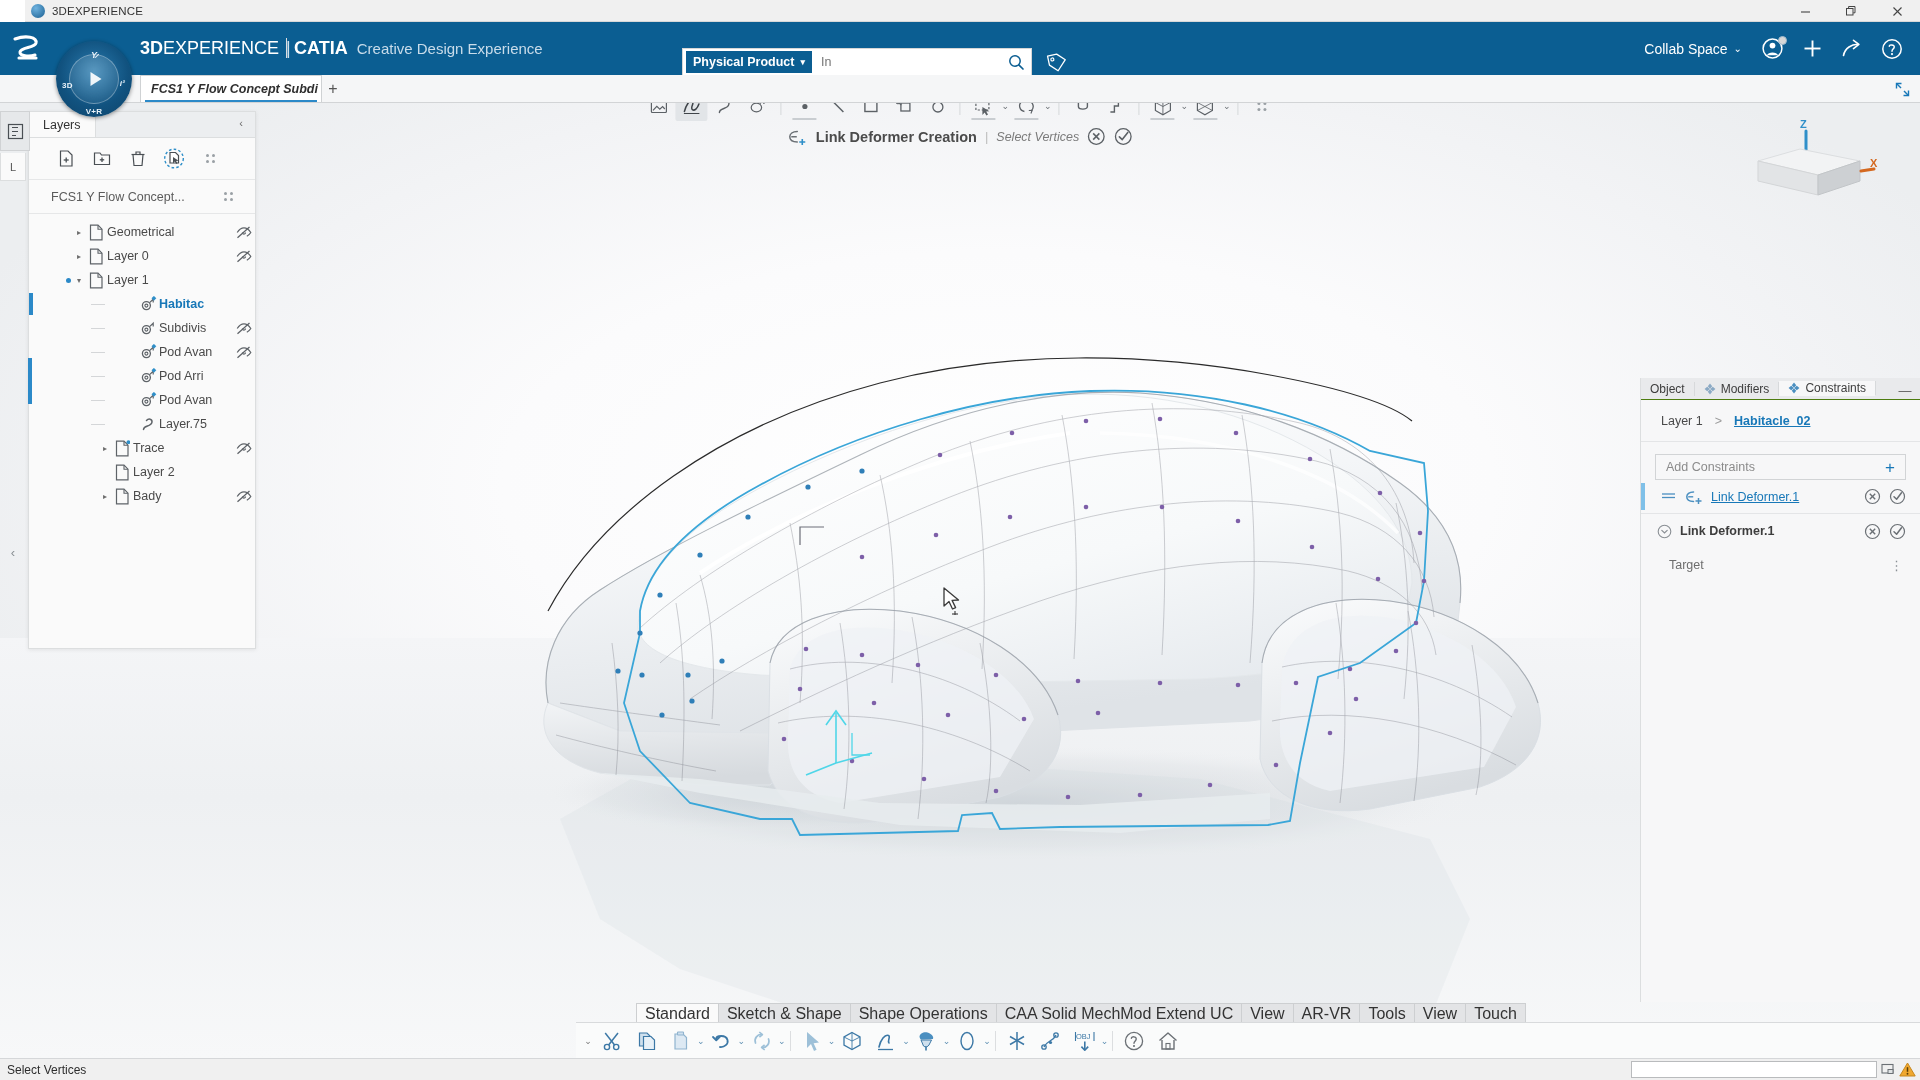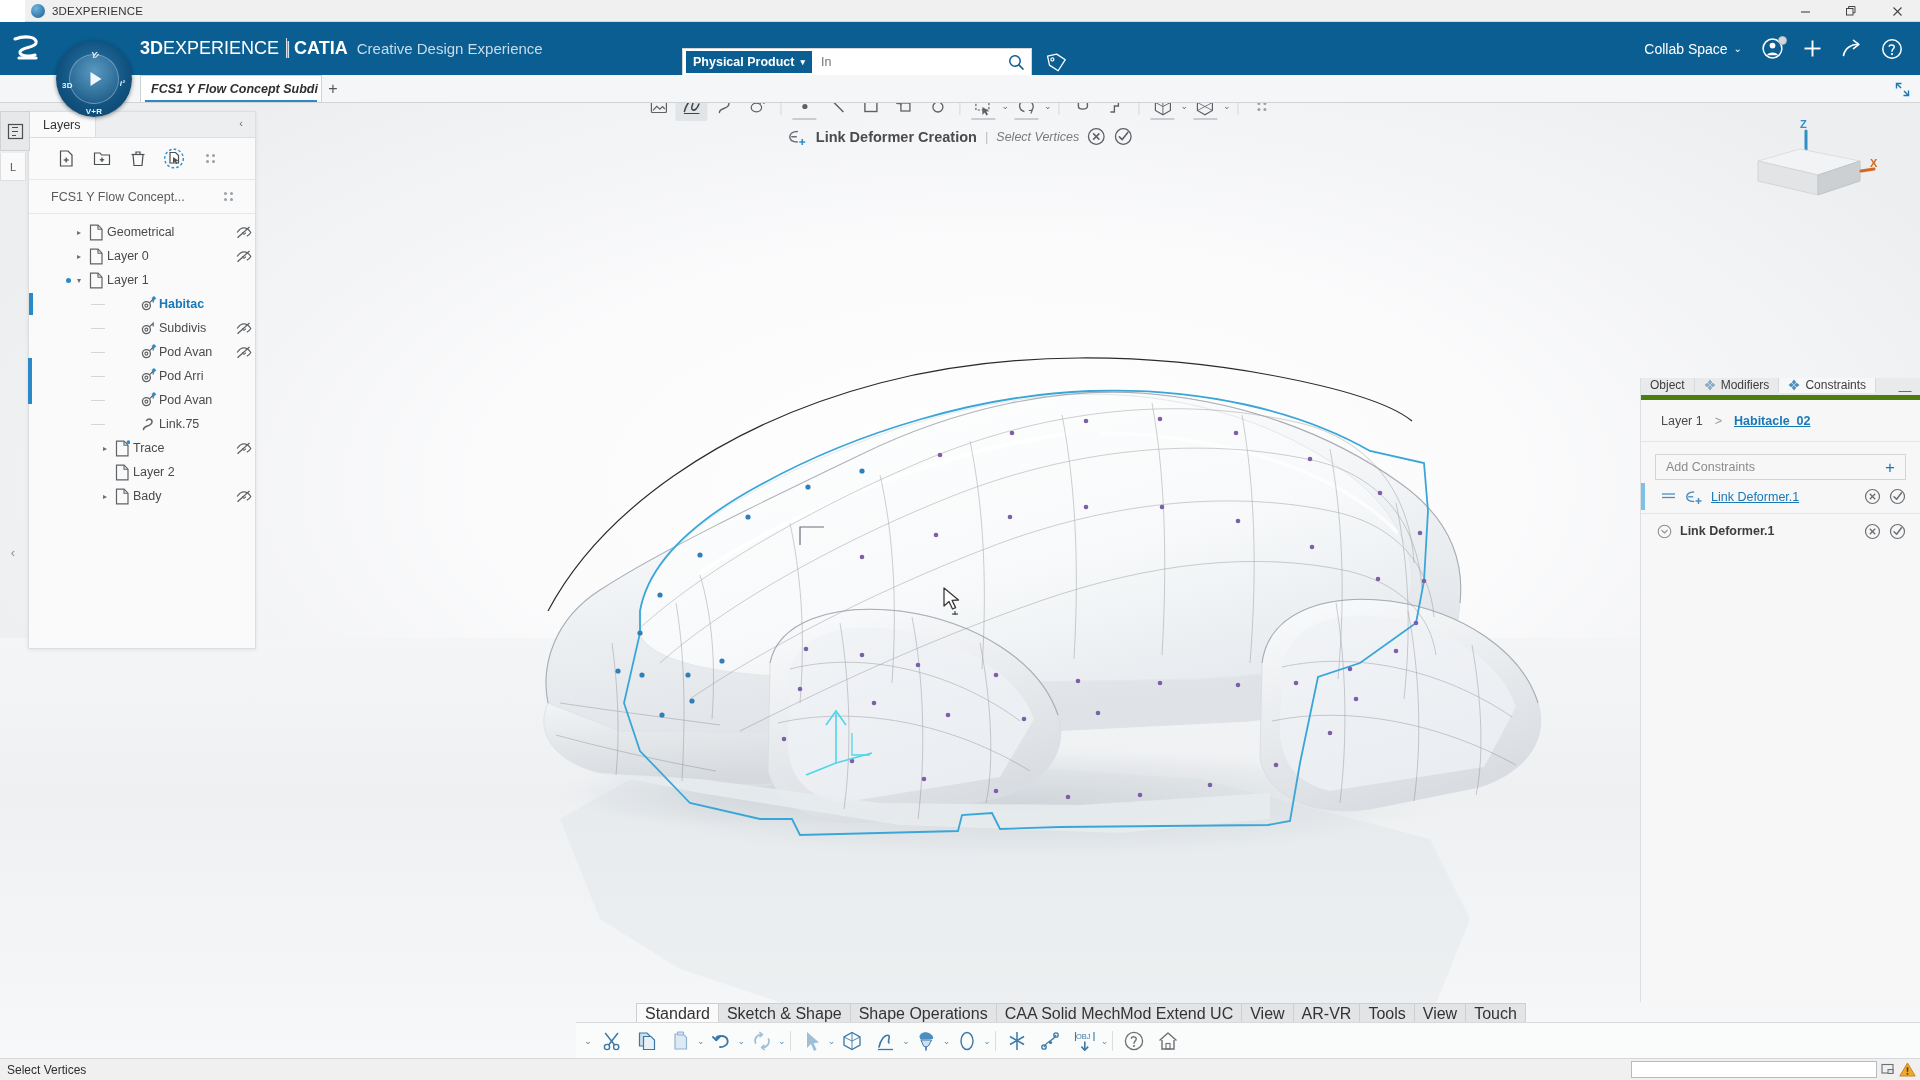--- a/index.html
+++ b/index.html
@@ -168,22 +168,22 @@
     display:flex; align-items:center; justify-content:center; font-size:11px;
     color:#555; z-index:15;}
   #leftEdgeMark { position:absolute; left:28px; top:255px; width:4px; height:46px;
     background:#2b89c8; z-index:16; }
   #leftArrow { position:absolute; left:4px; top:440px; width:18px; height:18px;
     display:flex;align-items:center;justify-content:center;color:#8a8f94;font-size:13px; z-index:16;}
 
   
   #rightpanel { position:absolute; right:0; top:275px; width:280px; bottom:56px;
     background:#f7f7f8; border-left:1px solid #dcdedf; z-index:13; }
-  #rp-tabs { height:22px; display:flex; align-items:flex-start; background:#e9eaec;
-    border-bottom:5px solid #4d7c0f; position:relative;}
+  #rp-tabs { height:22px; display:flex; align-items:center; background:#e9eaec;
+    border-bottom:1px solid #4d7c0f; position:relative;}
   .rptab { display:flex; align-items:center; gap:5px; padding:0 9px; font-size:12px;
     color:#3d3d3d; border-right:1px solid #d7d9db; background:#e9eaec; }
   .rptab.active { background:#f7f7f8; border-bottom:1px solid #f7f7f8; }
   #rp-min { position:absolute; right:6px; top:0; height:22px; width:18px;
     display:flex; align-items:flex-end; justify-content:center; color:#5b5b5b;
     font-size:13px; padding-bottom:2px;}
   #rp-crumb { height:42px; display:flex; align-items:center; gap:12px;
     padding-left:20px; border-bottom:1px solid #e4e5e7; font-size:12.5px; color:#4a4a4a;}
   #rp-crumb .cur { color:#1878b8; font-weight:bold; text-decoration:underline; }
   #rp-crumb .sep { color:#9a9a9a; }
@@ -937,21 +937,21 @@
         </div>
         <div class="trow" style="padding-left: 86px;">
           <span class="dot"></span>
           <span class="arrow"></span>
           <span class="tstub" style="left: 62px; top: 12px;"></span>
           <span class="ico">
             <svg width="16" height="16" viewBox="0 0 16 16">
               <path d="M3.5 13.5 C3.5 9, 11.5 11, 12 6 C12.3 2.8, 8.5 2.2, 6.5 4.5" fill="none" stroke="#5e6368" stroke-width="1.5" stroke-linecap="round"></path>
             </svg>
           </span>
-          <span class="lbl">Link.75</span>
+          <span class="lbl">Layer.75</span>
           <span class="eye"></span>
         </div>
         <div class="trow" style="padding-left: 60px;">
           <span class="dot"></span>
           <span class="arrow">▸</span>
           <span class="ico">
             <svg width="15" height="17" viewBox="0 0 15 17">
               <path d="M1.5 1.2 L9 1.2 L13 5.2 L13 15.8 L1.5 15.8 Z" fill="none" stroke="#5e6368" stroke-width="1.2"></path>
               <path d="M9 1.2 L9 5.2 L13 5.2" fill="none" stroke="#5e6368" stroke-width="1.1"></path>
               <circle cx="13.4" cy="2.2" r="1.9" fill="#2f8fc9"></circle>
@@ -1092,20 +1092,24 @@
         </span>
         <span>
           <svg width="17" height="17" viewBox="0 0 17 17">
               <circle cx="8.5" cy="8.5" r="7" fill="none" stroke="#6b7075" stroke-width="1.2"></circle>
               <polyline points="5,8.8 7.6,11.3 12.5,4.8" fill="none" stroke="#6b7075" stroke-width="1.5" stroke-linecap="round" stroke-linejoin="round"></polyline>
             </svg>
         </span>
       </span>
     </div>
 
+    <div id="rp-target">
+      <span>Target</span>
+      <span class="kebab">⋮</span>
+    </div>
   </div>
 
   <div id="bottomwrap">
     <div id="bb-tabs">
         <div class="bbtab active">
           <span>Standard</span>
         </div>
         <div class="bbtab">
           <span>Sketch &amp; Shape</span>
         </div>

